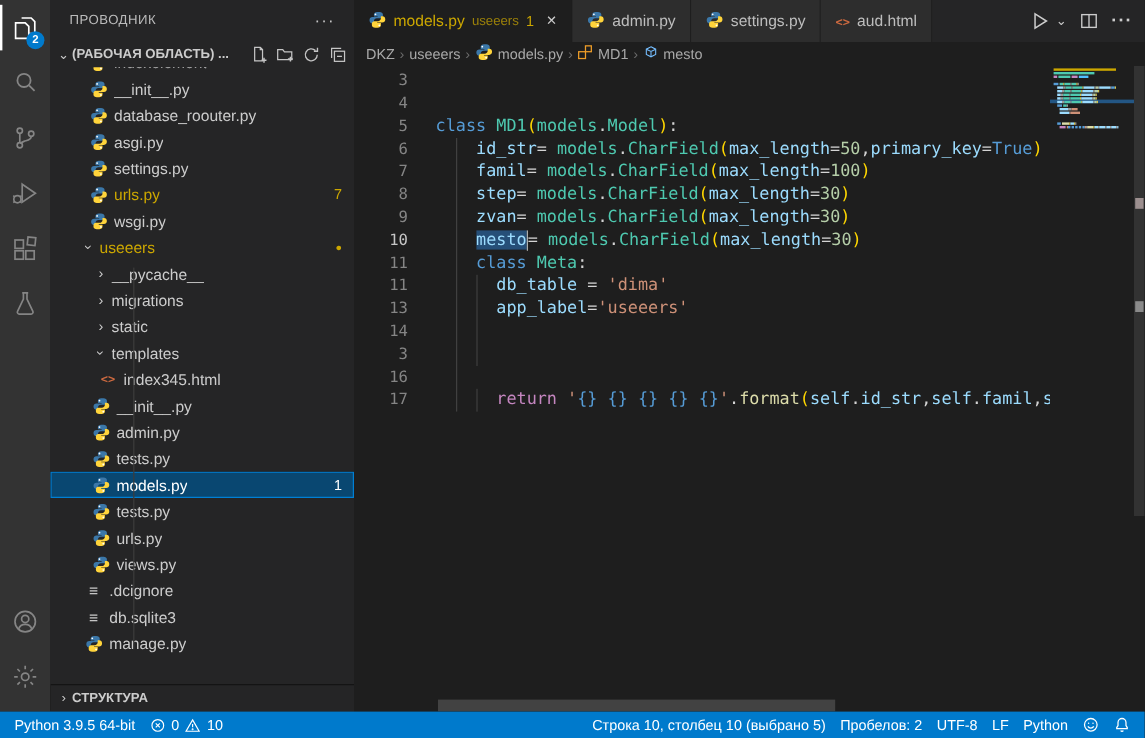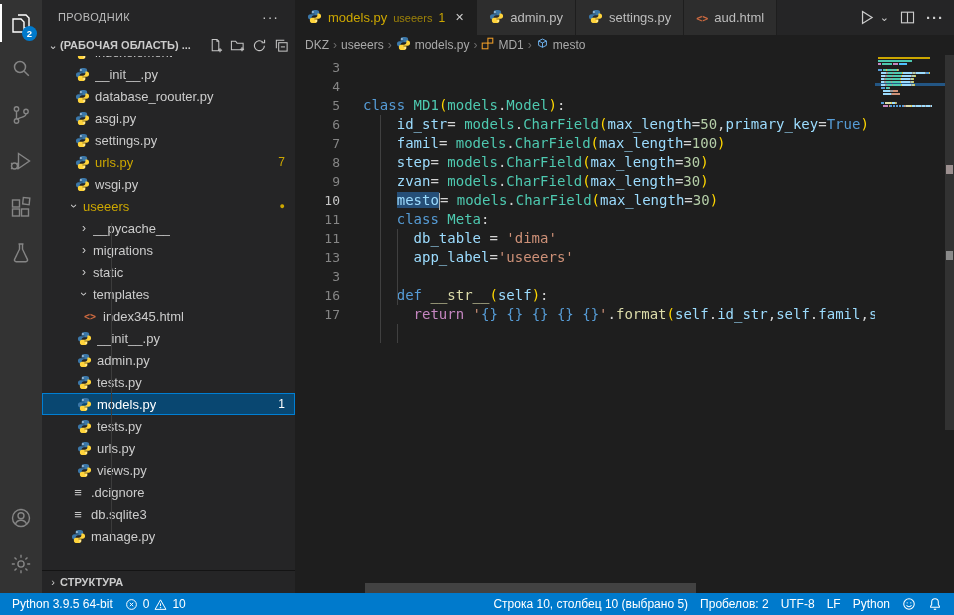--- a/index.html
+++ b/index.html
@@ -555,22 +555,23 @@
           <div class="line"><span class="ln">4</span><span class="lc"></span></div>
           <div class="line"><span class="ln">5</span><span class="lc"><span class="tk-kw">class</span><span class="tk-pln"> </span><span class="tk-cls">MD1</span><span class="tk-br">(</span><span class="tk-cls">models</span><span class="tk-pln">.</span><span class="tk-cls">Model</span><span class="tk-br">)</span><span class="tk-pln">:</span></span></div>
           <div class="line"><span class="ln">6</span><span class="lc"><span class="tk-pln">    </span><span class="tk-var">id_str</span><span class="tk-pln">= </span><span class="tk-cls">models</span><span class="tk-pln">.</span><span class="tk-cls">CharField</span><span class="tk-br">(</span><span class="tk-var">max_length</span><span class="tk-pln">=</span><span class="tk-num">50</span><span class="tk-pln">,</span><span class="tk-var">primary_key</span><span class="tk-pln">=</span><span class="tk-kw">True</span><span class="tk-br">)</span></span></div>
           <div class="line"><span class="ln">7</span><span class="lc"><span class="tk-pln">    </span><span class="tk-var">famil</span><span class="tk-pln">= </span><span class="tk-cls">models</span><span class="tk-pln">.</span><span class="tk-cls">CharField</span><span class="tk-br">(</span><span class="tk-var">max_length</span><span class="tk-pln">=</span><span class="tk-num">100</span><span class="tk-br">)</span></span></div>
           <div class="line"><span class="ln">8</span><span class="lc"><span class="tk-pln">    </span><span class="tk-var">step</span><span class="tk-pln">= </span><span class="tk-cls">models</span><span class="tk-pln">.</span><span class="tk-cls">CharField</span><span class="tk-br">(</span><span class="tk-var">max_length</span><span class="tk-pln">=</span><span class="tk-num">30</span><span class="tk-br">)</span></span></div>
           <div class="line"><span class="ln">9</span><span class="lc"><span class="tk-pln">    </span><span class="tk-var">zvan</span><span class="tk-pln">= </span><span class="tk-cls">models</span><span class="tk-pln">.</span><span class="tk-cls">CharField</span><span class="tk-br">(</span><span class="tk-var">max_length</span><span class="tk-pln">=</span><span class="tk-num">30</span><span class="tk-br">)</span></span></div>
           <div class="line cur"><span class="ln">10</span><span class="lc"><span class="tk-pln">    </span><span class="tk-var sel">mesto</span><span class="cursor"></span><span class="tk-pln">= </span><span class="tk-cls">models</span><span class="tk-pln">.</span><span class="tk-cls">CharField</span><span class="tk-br">(</span><span class="tk-var">max_length</span><span class="tk-pln">=</span><span class="tk-num">30</span><span class="tk-br">)</span></span></div>
           <div class="line"><span class="ln">11</span><span class="lc"><span class="tk-pln">    </span><span class="tk-kw">class</span><span class="tk-pln"> </span><span class="tk-cls">Meta</span><span class="tk-pln">:</span></span></div>
           <div class="line"><span class="ln">11</span><span class="lc"><span class="tk-pln">      </span><span class="tk-var">db_table</span><span class="tk-pln"> = </span><span class="tk-str">'dima'</span></span></div>
           <div class="line"><span class="ln">13</span><span class="lc"><span class="tk-pln">      </span><span class="tk-var">app_label</span><span class="tk-pln">=</span><span class="tk-str">'useeers'</span></span></div>
+          <div class="line"><span class="ln">14</span><span class="lc"></span></div>
           <div class="line"><span class="ln">3</span><span class="lc"></span></div>
-          <div class="line"><span class="ln">16</span><span class="lc"><span class="tk-pln">    </span><span class="tk-kw">def</span><span class="tk-pln"> </span><span class="tk-fn">__str__</span><span class="tk-br">(</span><span class="tk-var">self</span><span class="tk-br">)</span><span class="tk-pln">:</span></span></div>
+          <div class="line"><span class="ln">16</span></div>
           <div class="line"><span class="ln">17</span><span class="lc"><span class="tk-pln">      </span><span class="tk-ctl">return</span><span class="tk-pln"> </span><span class="tk-str">'</span><span class="tk-fmt">{}</span><span class="tk-str"> </span><span class="tk-fmt">{}</span><span class="tk-str"> </span><span class="tk-fmt">{}</span><span class="tk-str"> </span><span class="tk-fmt">{}</span><span class="tk-str"> </span><span class="tk-fmt">{}</span><span class="tk-str">'</span><span class="tk-pln">.</span><span class="tk-fn">format</span><span class="tk-br">(</span><span class="tk-var">self</span><span class="tk-pln">.</span><span class="tk-var">id_str</span><span class="tk-pln">,</span><span class="tk-var">self</span><span class="tk-pln">.</span><span class="tk-var">famil</span><span class="tk-pln">,</span><span class="tk-var">s</span></span></div>
         </div>
       <div class="guide" style="left:85px;top:60px;height:228px;"></div>
       <div class="guide" style="left:102px;top:174px;height:76px;"></div>
       <div class="guide" style="left:102px;top:269px;height:19px;"></div>
       <div class="minimap">
         <div class="mm-hl" style="top: 28px;"></div>
         <div class="mm-rows">
             <div class="mm-line">
               <i style="width: 52px; background: rgb(204, 167, 0);"></i>

